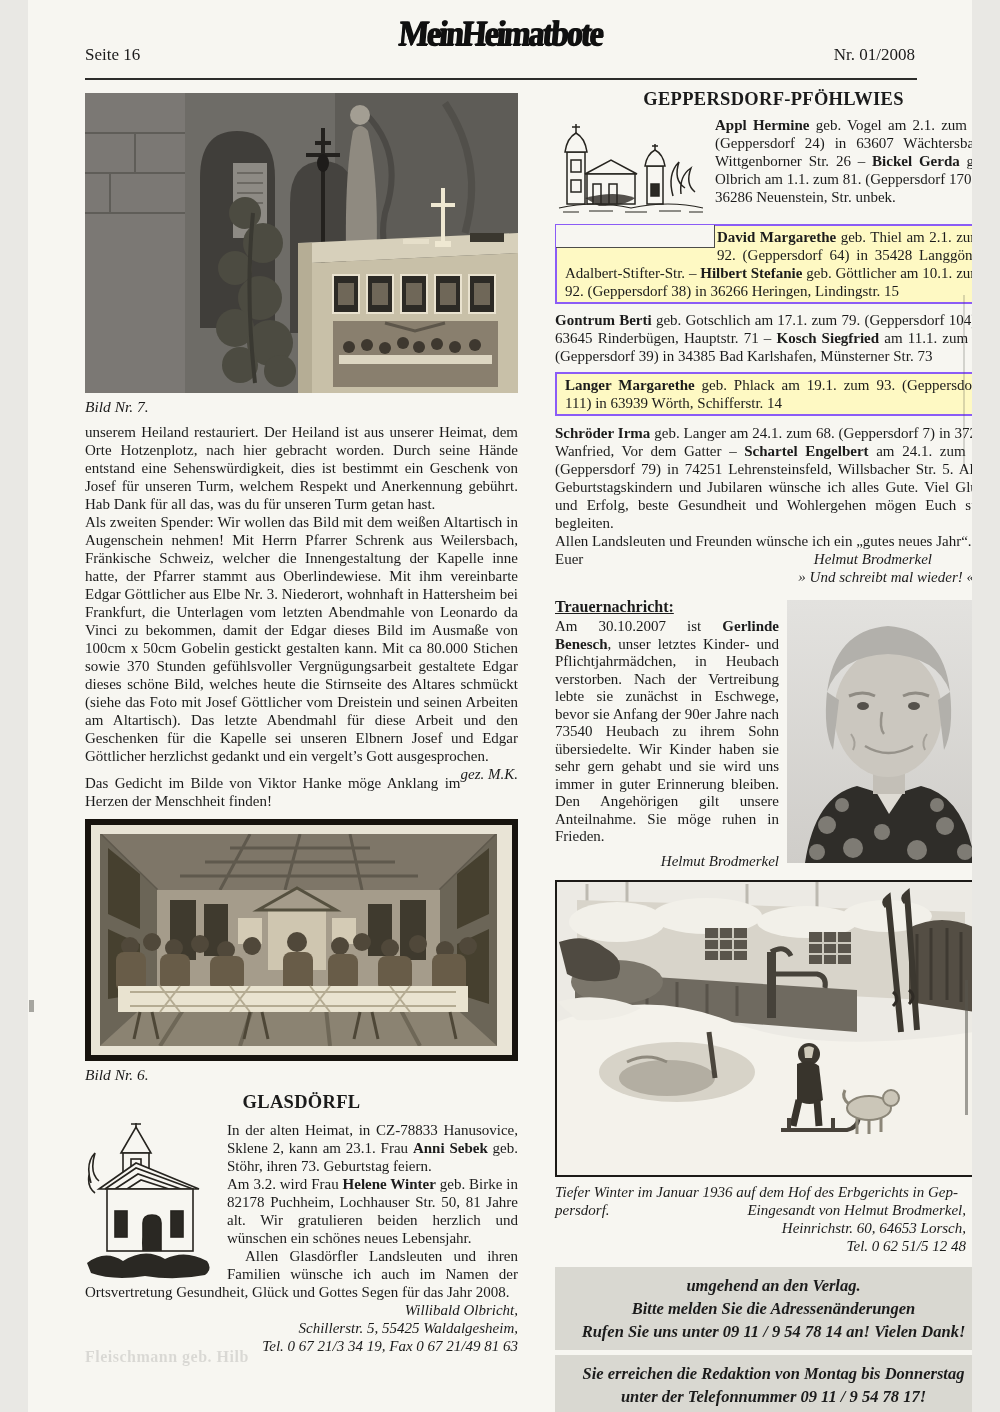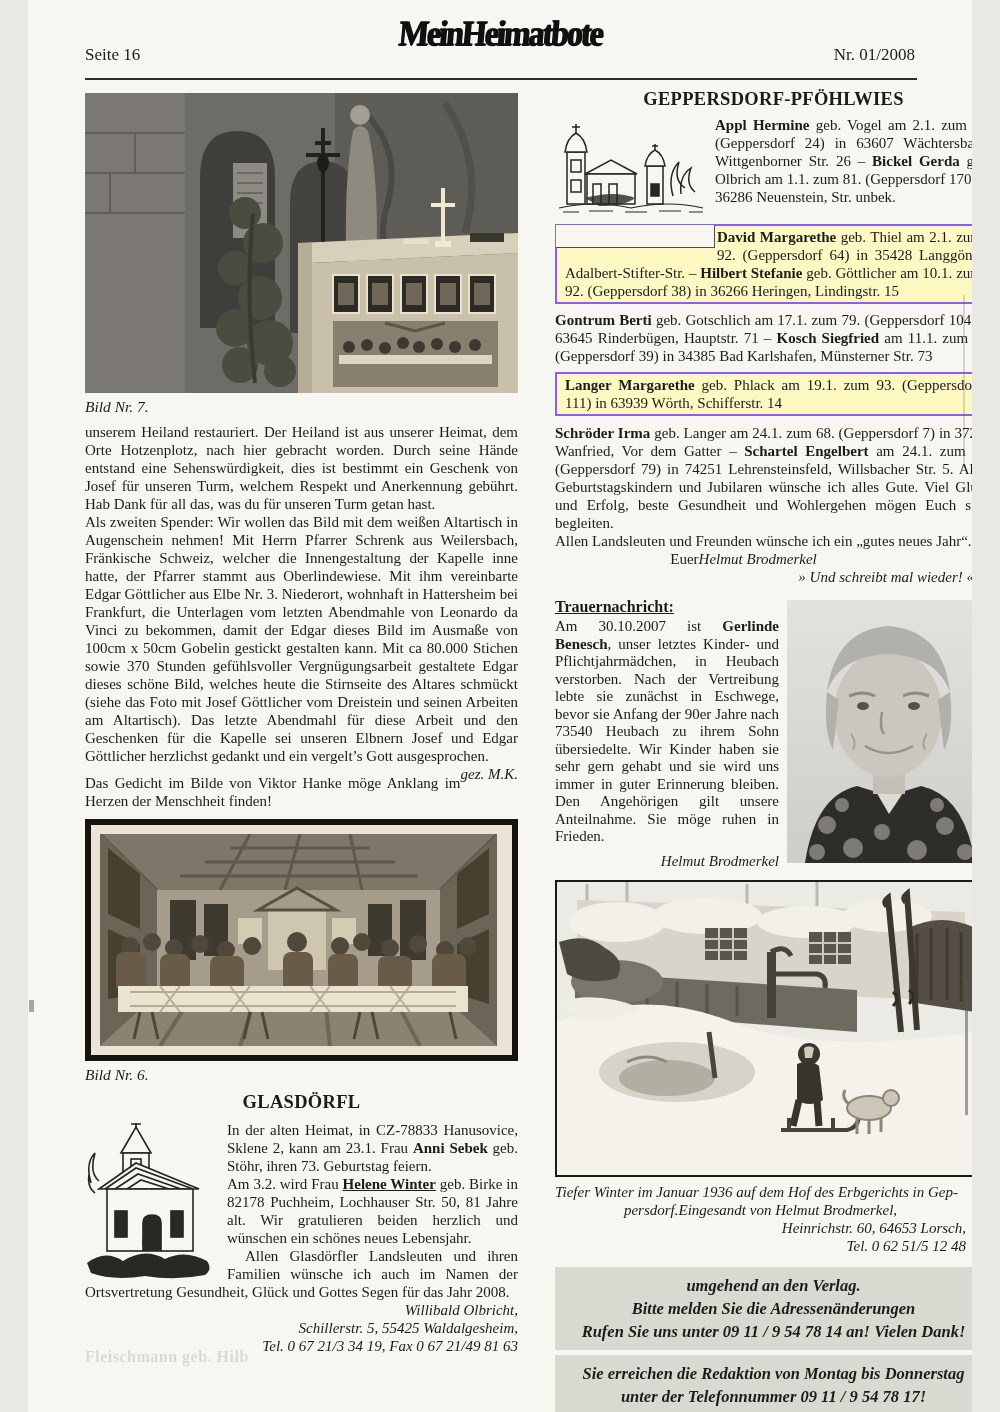--- a/index.html
+++ b/index.html
@@ -23,21 +23,21 @@
   .sec-head{font-weight:bold;font-size:18.5px;line-height:22px;text-align:center;letter-spacing:.3px;}
   .photo{display:block;}
   .gobelin-frame{border:6px solid #17130e;background:#e9e4d6;padding:9px;margin-top:9px;}
   .winter-frame{border:2px solid #1c1a17;margin-top:10px;}
   .gray-box{background:#fef9c3;border:2px solid #8b5cf6;padding:2px 8px;}
   .box-notch{position:relative;margin-top:6px;}
   .box-notch .patch{position:absolute;left:-1px;top:-1px;width:158px;height:22px;background:#f7f6f1;
                     border-right:1px solid #4c4c49;border-bottom:1px solid #4c4c49;}
   .box-notch .spacer{float:left;width:152px;height:20px;}
   .fr-it{float:right;font-style:italic;}
-  .flexline{display:flex;justify-content:center;}
+  .flexline{display:flex;justify-content:space-between;}
   .trauer-photo{float:right;margin:2px 0 4px 8px;}
   .notice{background:#d9d8d1;text-align:center;font-weight:bold;font-style:italic;
           font-size:16.5px;line-height:23px;padding:7px 8px;}
   .ghost{position:absolute;opacity:.13;font-size:16px;letter-spacing:.5px;}
   .scan-artifact{position:absolute;background:#57554f;}
   .clear{clear:both;}
 </style>
 </head>
 <body>
 
@@ -202,21 +202,21 @@
           <rect x="22" y="66" width="86" height="62" fill="#f7f6f1"></rect>
           <path d="M58 128 V100 Q58 92 67 92 Q76 92 76 100 V128" fill="#2a2823"></path>
           <rect x="86" y="88" width="12" height="26" fill="#2a2823"></rect>
           <rect x="30" y="88" width="12" height="26" fill="#2a2823"></rect>
           <path d="M6 60 Q0 40 10 30 Q4 50 14 58 M10 70 Q2 64 4 52"></path>
         </g>
         <path d="M2 140 Q20 126 38 138 Q60 124 80 136 Q100 126 122 138 Q128 146 120 152 Q90 158 60 153 Q28 158 6 150 Z" fill="#2a2823"></path>
         <path d="M60 110 q-6 10 0 18 q8 -6 2 -18" fill="#2a2823"></path>
       </svg>
       <p class="just" style="margin:0;"><span>In der alten Heimat, in CZ-78833 Hanusovice, Sklene 2, kann am 23.1. Frau </span><span style="font-weight: bold;">Anni Sebek</span><span> geb. Stöhr, ihren 73. Geburtstag feiern.</span></p>
-      <p class="just" style="margin:0;"><span>Am 3.2. wird Frau </span><span style="font-weight: bold; text-decoration: underline;">Helene Winter</span><span> geb. Birke in 82178 Puchheim, Lochhauser Str. 50, 81 Jahre alt. Wir gratulieren beiden herzlich und wünschen ein schönes neues Lebensjahr.</span></p>
+      <p class="just" style="margin:0;"><span>Am 3.2. wird Frau </span><span style="font-weight: bold;">Helene Winter</span><span> geb. Birke in 82178 Puchheim, Lochhauser Str. 50, 81 Jahre alt. Wir gratulieren beiden herzlich und wünschen ein schönes neues Lebensjahr.</span></p>
       <p class="just" style="margin:0;text-indent:18px;"><span>Allen Glasdörfler Landsleuten und ihren Familien wünsche ich auch im Namen der Ortsvertretung Gesundheit, Glück und Gottes Segen für das Jahr 2008.</span><span class="fr-it">Willibald Olbricht,</span></p>
       <div class="clear"></div>
       <div class="right it">Schillerstr. 5, 55425 Waldalgesheim,</div>
       <div class="right it">Tel. 0 67 21/3 34 19, Fax 0 67 21/49 81 63</div>
     </div>
   </div>
 
   <div class="col-right">
 
     <div class="sec-head">GEPPERSDORF-PFÖHLWIES</div>

